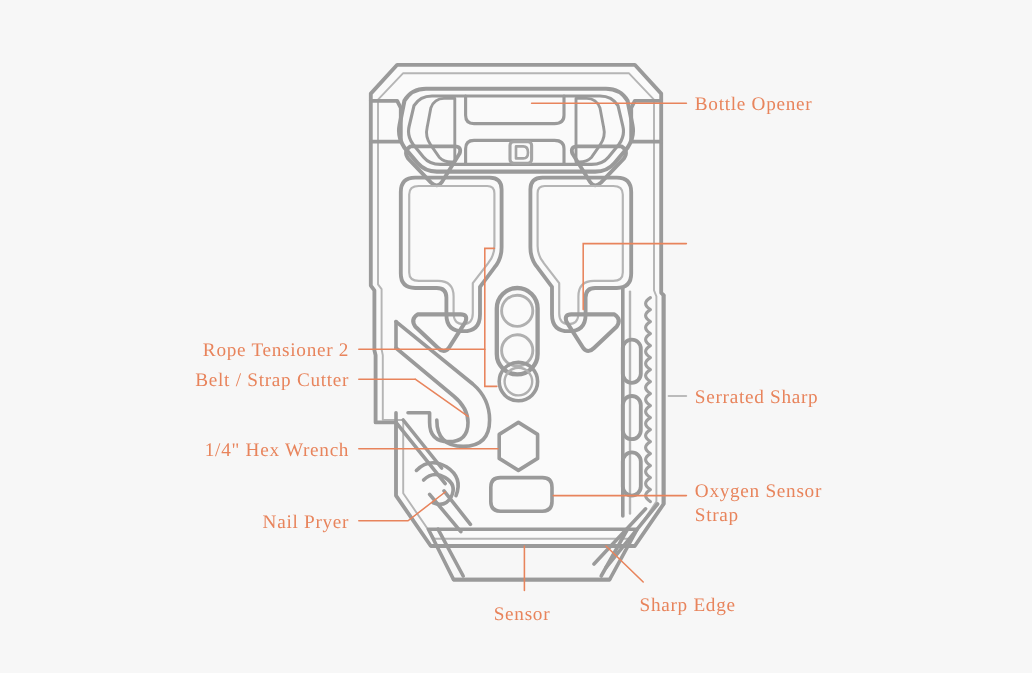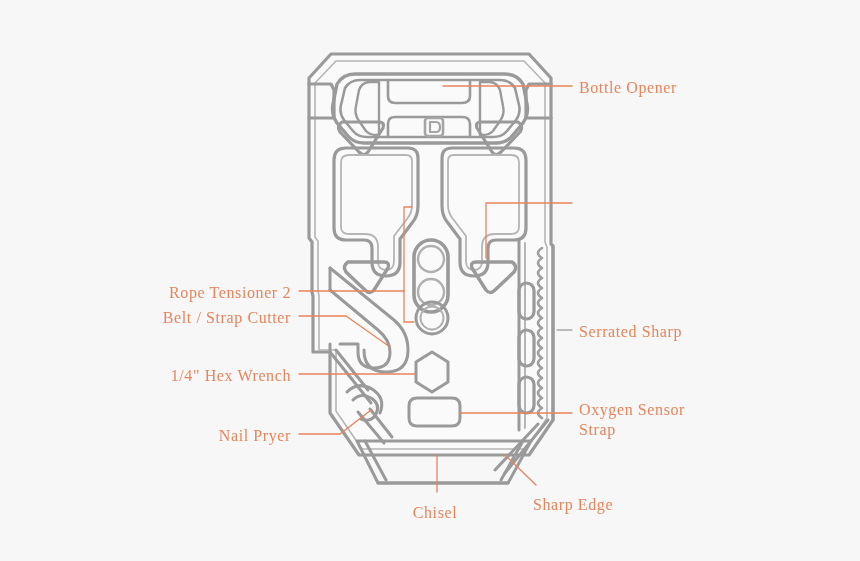--- a/index.html
+++ b/index.html
@@ -351,17 +351,17 @@
   </div>
 
   <div class="label left" style="right:569px; top:283px;">Rope Tensioner 2</div>
 
   <div class="label left" style="right:569px; top:308px;">Belt / Strap Cutter</div>
 
   <div class="label left" style="right:569px; top:366px;">1/4" Hex Wrench</div>
 
   <div class="label left" style="right:569px; top:426px;">Nail Pryer</div>
 
-  <div class="label center" style="left:435px; top:503px; transform:translateX(-50%);">Chisel</div>
+  <div class="label center" style="left:435px; top:503px; transform:translateX(-50%);">Sensor</div>
 
   <div class="label center" style="left:573px; top:495px; transform:translateX(-50%);text-align:center;">Sharp Edge</div>
 
 </div>
 
 </body></html>

